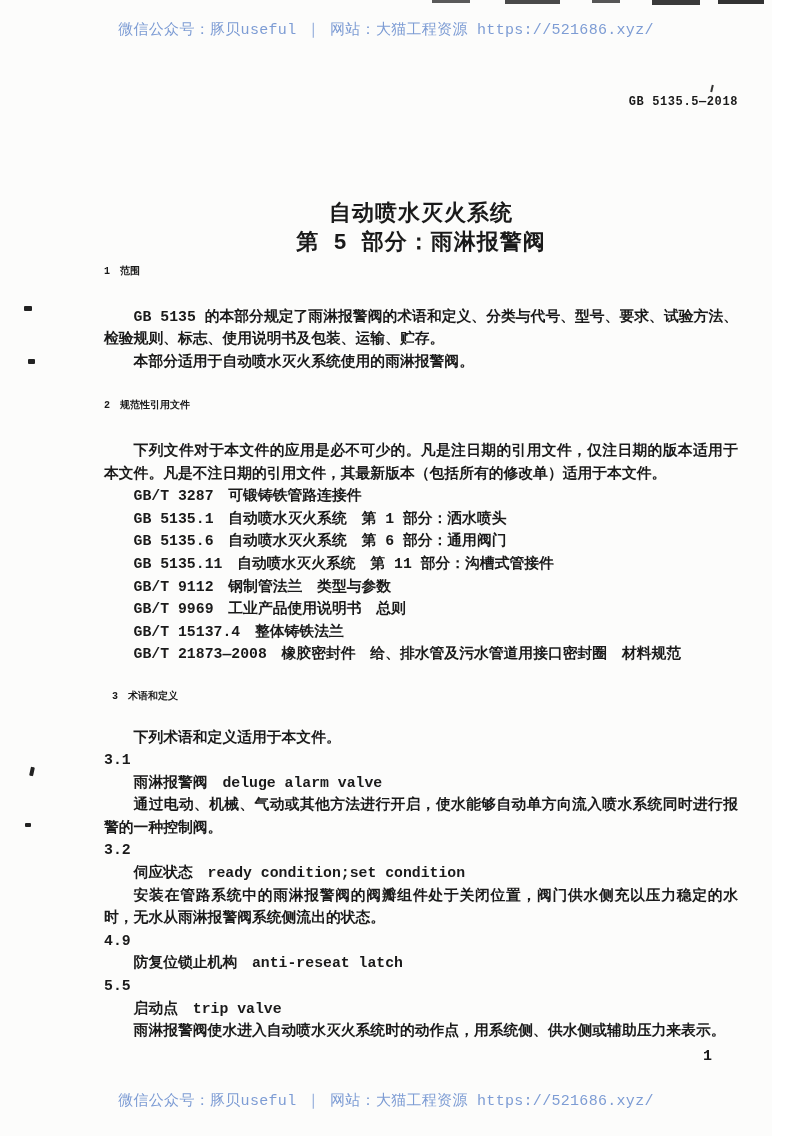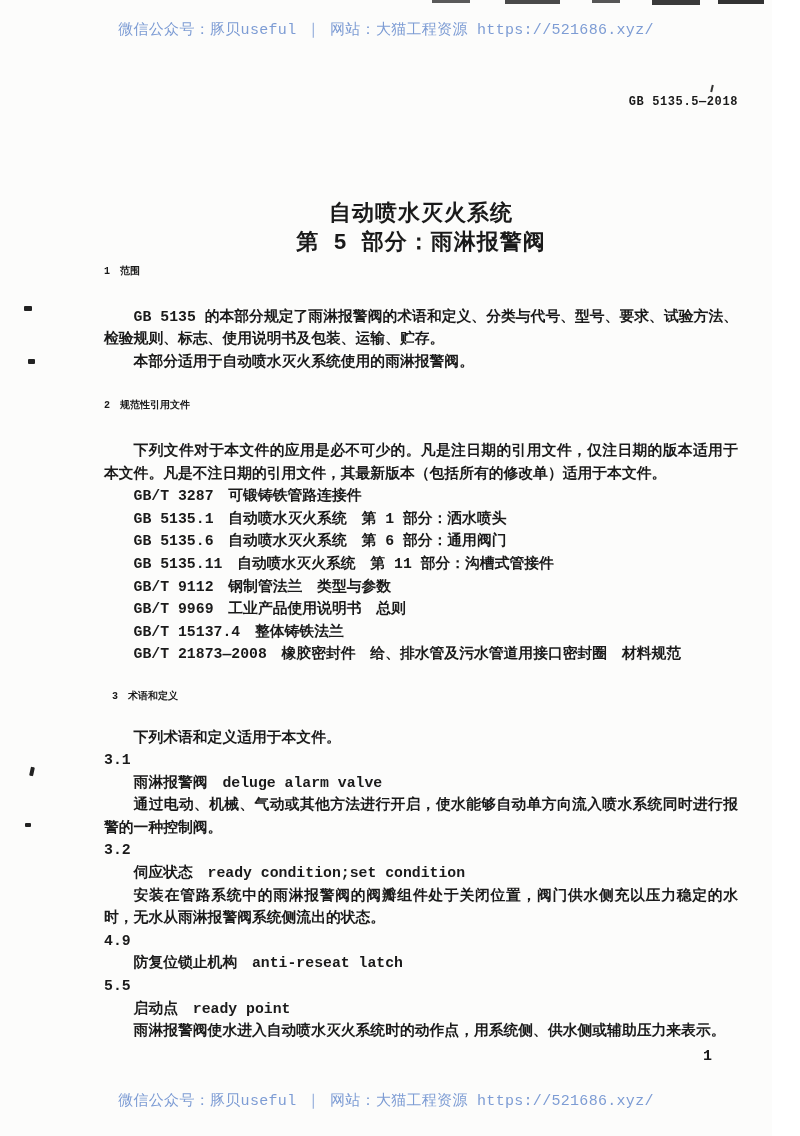--- a/index.html
+++ b/index.html
@@ -154,21 +154,21 @@
       <p class="indent">安装在管路系统中的雨淋报警阀的阀瓣组件处于关闭位置，阀门供水侧充以压力稳定的水时，无水从雨淋报警阀系统侧流出的状态。</p>
     </div>
 
     <div>
       <p class="term-num">4.9</p>
       <p class="term-name">防复位锁止机构　anti-reseat latch</p>
     </div>
 
     <div>
       <p class="term-num">5.5</p>
-      <p class="term-name">启动点　ready point</p>
+      <p class="term-name">启动点　trip valve</p>
       <p class="indent">雨淋报警阀使水进入自动喷水灭火系统时的动作点，用系统侧、供水侧或辅助压力来表示。</p>
     </div>
 
   </div>
 
   <div class="page-number">1</div>
 
   <div class="watermark wm-bottom">微信公众号：豚贝useful ｜ 网站：大猫工程资源 https://521686.xyz/</div>
 
 </div>

